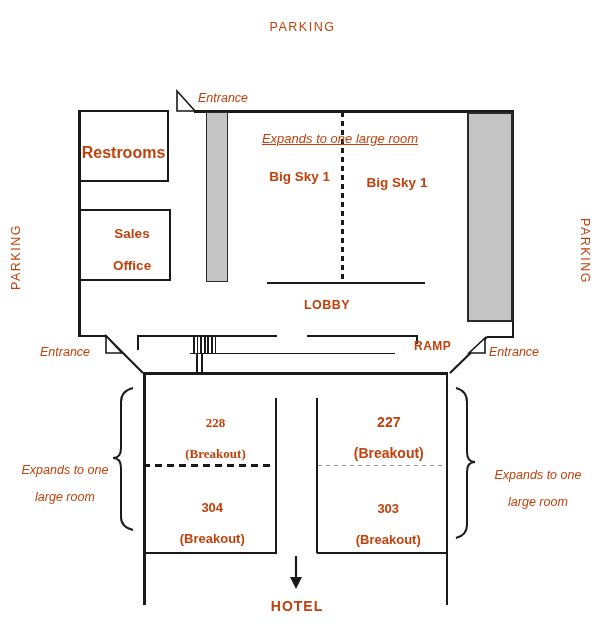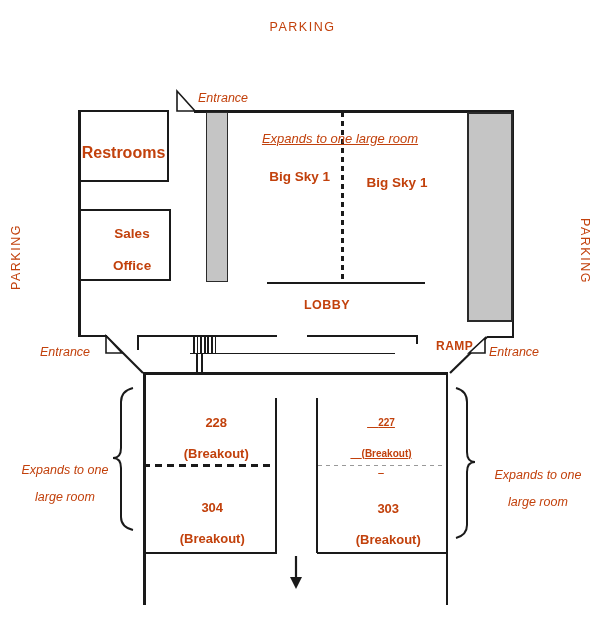--- a/index.html
+++ b/index.html
@@ -59,40 +59,40 @@
   <div class="lbl ital" style="left:198px;top:91px;width:70px;font-size:12.5px;">Entrance</div>
 
   <div class="wall" style="left:137px;top:335px;width:140px;height:2px;"></div>
   <div class="wall" style="left:307px;top:335px;width:110px;height:2px;"></div>
   <div class="wall" style="left:136.5px;top:335px;width:2px;height:15px;"></div>
   <div class="wall" style="left:416px;top:335px;width:2px;height:9px;"></div>
   <div class="wall" style="left:190px;top:352.5px;width:205px;height:1.8px;"></div>
   <div class="hatch" style="left:193px;top:337px;width:23px;height:16px;"></div>
   <div class="wall" style="left:196px;top:353px;width:1.8px;height:19px;"></div>
   <div class="wall" style="left:201px;top:353px;width:1.8px;height:19px;"></div>
-  <div class="lbl bold" style="left:436px;top:340px;width:46px;font-size:12px;letter-spacing:0.5px;">RAMP</div>
+  <div class="lbl bold" style="left:414px;top:340px;width:46px;font-size:12px;letter-spacing:0.5px;">RAMP</div>
 
   <div class="lbl ital" style="left:40px;top:345px;width:60px;font-size:12.5px;">Entrance</div>
   <div class="lbl ital" style="left:489px;top:345px;width:62px;font-size:12.5px;">Entrance</div>
 
   <div class="wall" style="left:143px;top:372px;width:305px;height:2.5px;"></div>
   <div class="wall" style="left:143px;top:372px;width:2.5px;height:233px;"></div>
   <div class="wall" style="left:445.5px;top:372px;width:2.5px;height:233px;"></div>
   <div class="wall" style="left:143px;top:551.5px;width:134px;height:2.5px;"></div>
   <div class="wall" style="left:317px;top:551.5px;width:131px;height:2.5px;"></div>
   <div class="wall" style="left:275px;top:398px;width:2px;height:155px;"></div>
   <div class="wall" style="left:316px;top:398px;width:2px;height:155px;"></div>
   <div class="dash-h-bold" style="left:143px;top:464px;width:133px;"></div>
   <div class="dash-h-light" style="left:318px;top:465px;width:128px;"></div>
 
-  <div class="lbl ctr bold" style="left:159px;top:399px;width:100px;font-size:13px;line-height:15.5px;">
+  <div class="lbl ctr bold" style="left:159px;top:399px;width:100px;font-size:13px;line-height:15.5px;font-family:Liberation Serif, serif;">
     <span>228</span><br>
     <span>(Breakout)</span>
   </div>
-  <div class="lbl ctr bold" style="left:331px;top:399px;width:100px;font-size:10px;line-height:15.5px;text-decoration:underline;">
+  <div class="lbl ctr bold" style="left:331px;top:399px;width:100px;font-size:14px;line-height:15.5px;">
     <span>227</span><br>
     <span>(Breakout)</span>
   </div>
   <div class="lbl ctr bold" style="left:155px;top:484px;width:100px;font-size:13px;line-height:15.5px;">
     <span>304</span><br>
     <span>(Breakout)</span>
   </div>
   <div class="lbl ctr bold" style="left:331px;top:485px;width:100px;font-size:13px;line-height:15.5px;">
     <span>303</span><br>
     <span>(Breakout)</span>
@@ -100,20 +100,21 @@
 
   <div class="lbl ctr ital" style="left:2px;top:450px;width:112px;font-size:12.5px;line-height:13.5px;">
     <span>Expands to one</span><br>
     <span>large room</span>
   </div>
   <div class="lbl ctr ital" style="left:475px;top:455px;width:112px;font-size:12.5px;line-height:13.5px;">
     <span>Expands to one</span><br>
     <span>large room</span>
   </div>
 
+  <div class="lbl ctr bold" style="left:247px;top:598px;width:100px;font-size:14px;letter-spacing:1px;">HOTEL</div>
 
   <svg class="overlay" width="605" height="637" viewBox="0 0 605 637">
 
     <path d="M177,91 L177,111 L195,111 Z" fill="#ffffff" stroke="#1a1a1a" stroke-width="1.6"></path>
 
     <path d="M106,336 L143,373" stroke="#1a1a1a" stroke-width="2.2" fill="none"></path>
     <path d="M106,336 L106,353 L122,353 Z" fill="#ffffff" stroke="#1a1a1a" stroke-width="1.6"></path>
 
     <path d="M487,337 L450,373" stroke="#1a1a1a" stroke-width="2.2" fill="none"></path>
     <path d="M485,338 L485,353 L469,353 Z" fill="#ffffff" stroke="#1a1a1a" stroke-width="1.6"></path>

